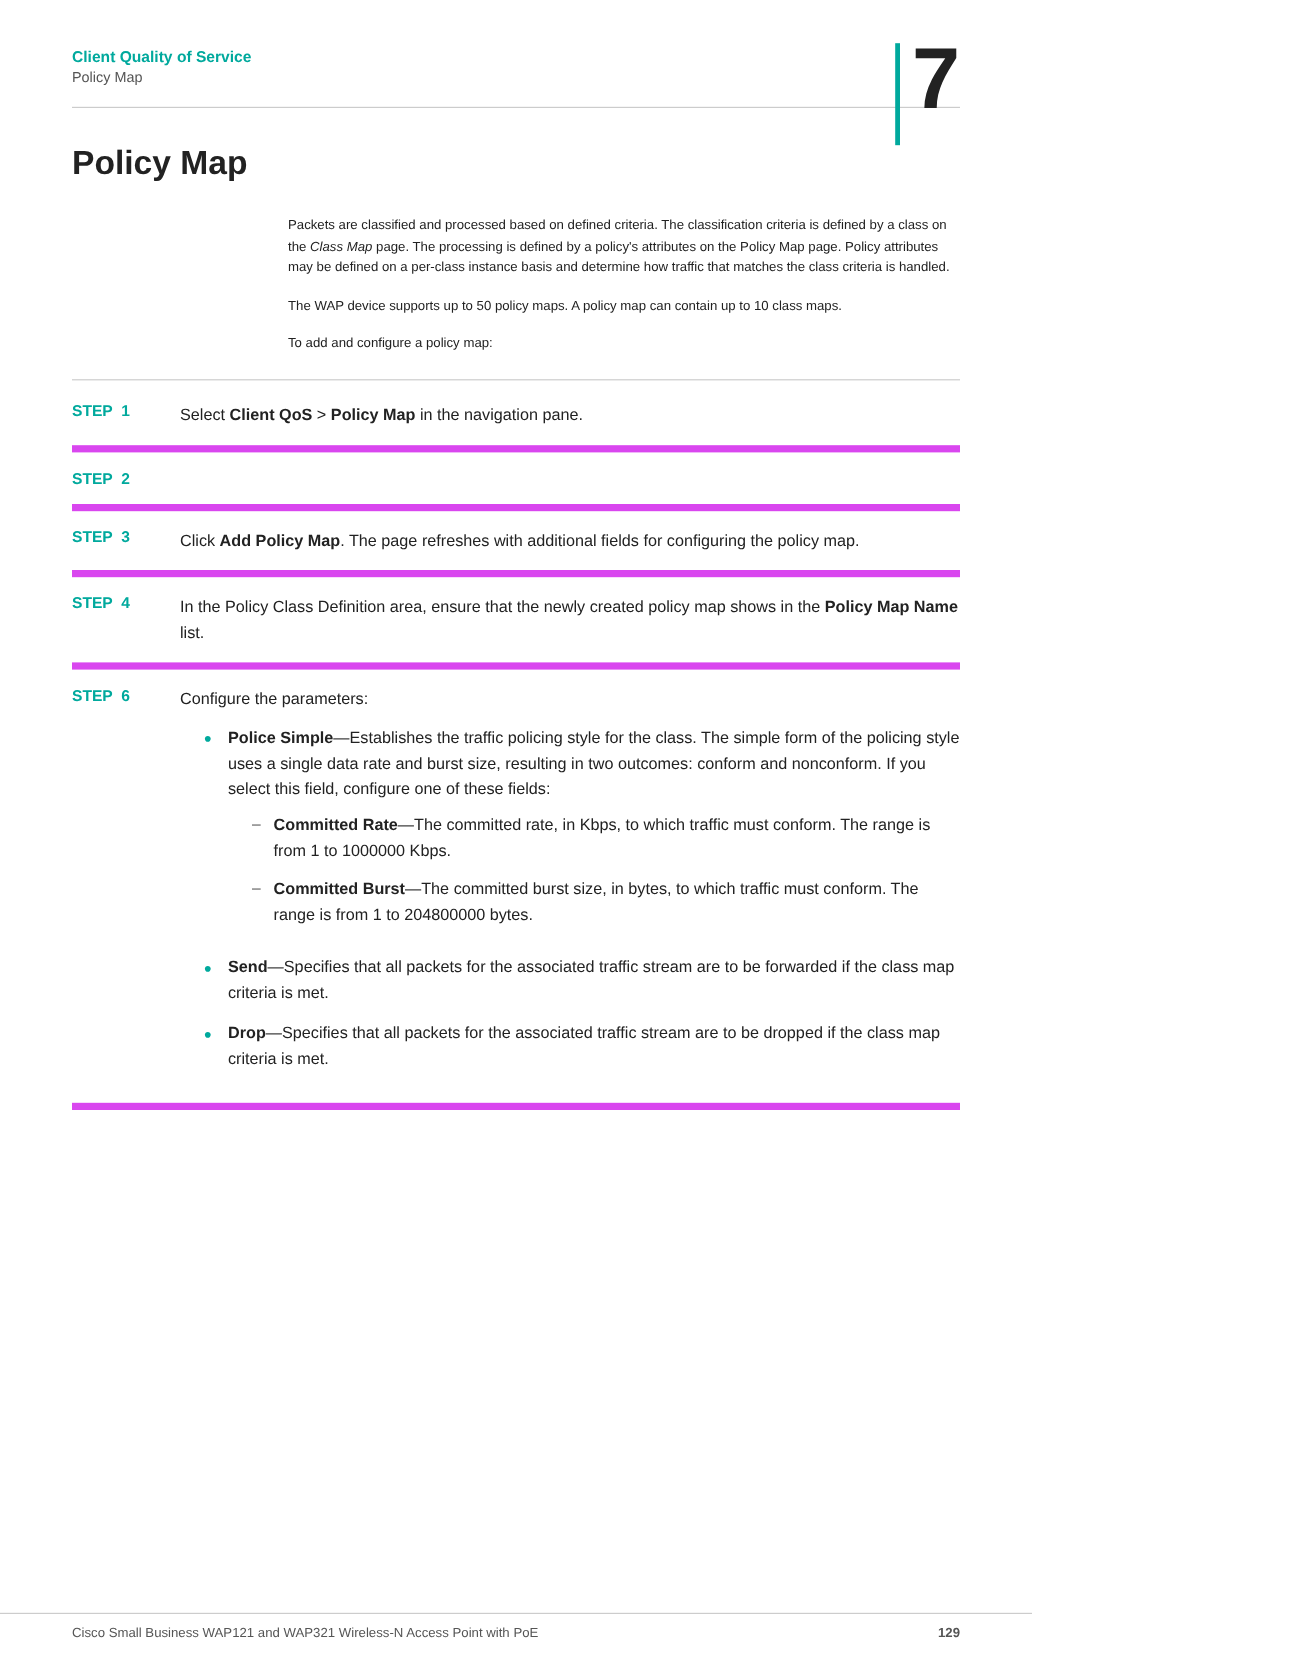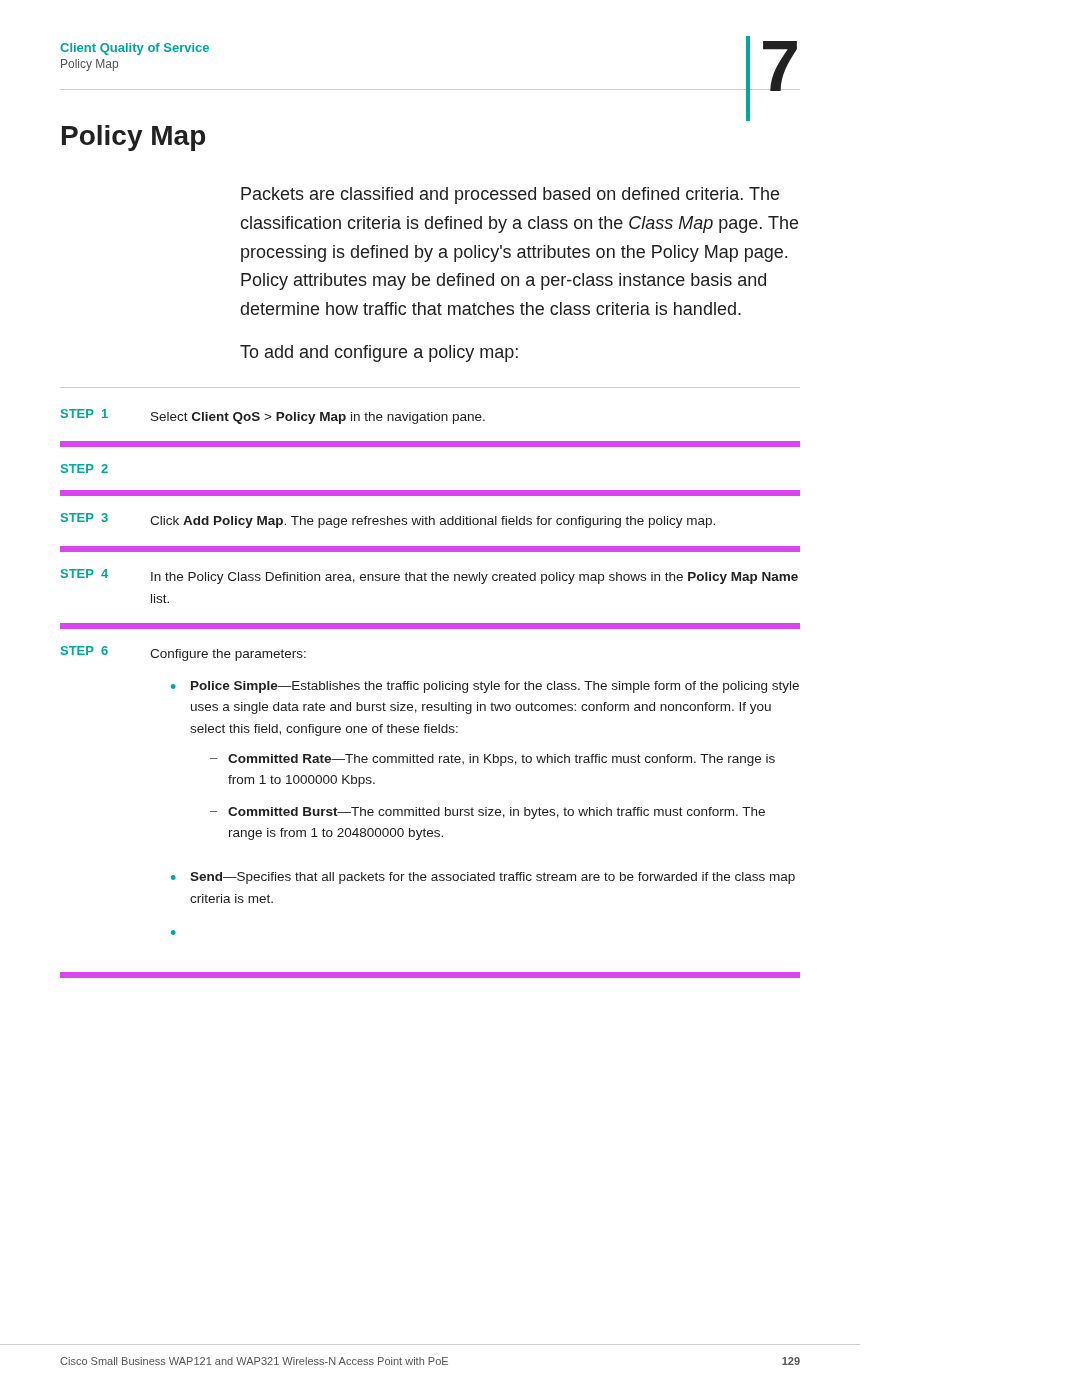--- a/index.html
+++ b/index.html
@@ -77,21 +77,21 @@
       font-weight: bold;
       color: #222;
       margin-bottom: 28px;
     }
 
     .intro-text {
       margin-left: 180px;
       margin-bottom: 16px;
       line-height: 1.6;
       color: #222;
-      font-size: 18px;
+      font-size: 11px;
     }
 
     .intro-text p {
       margin-bottom: 14px;
     }
 
     
     .steps-rule {
       border: none;
       border-top: 1px solid #ccc;
@@ -222,20 +222,21 @@
   <hr class="header-rule">
 
   <div class="content">
 
     <div class="page-title">Policy Map</div>
 
     <div class="intro-text">
       <p>
         Packets are classified and processed based on defined criteria. The classification criteria is defined by a class on the <em>Class Map</em> page. The processing is defined by a policy's attributes on the Policy Map page. Policy attributes may be defined on a per-class instance basis and determine how traffic that matches the class criteria is handled.
       </p>
+      <p>The WAP device supports up to 50 policy maps. A policy map can contain up to 10 class maps.</p>
       <p>To add and configure a policy map:</p>
     </div>
 
     <hr class="steps-rule">
 
     <div class="steps-container">
 
       <div class="step">
         <span class="step-label">STEP &nbsp;<span>1</span></span>
         <div class="step-content">
@@ -295,20 +296,23 @@
 
             <div class="sub-bullet">
               <span class="bullet-dot">•</span>
               <div class="bullet-content">
                 <b>Send</b>—Specifies that all packets for the associated traffic stream are to be forwarded if the class map criteria is met.
               </div>
             </div>
 
             <div class="sub-bullet">
               <span class="bullet-dot">•</span>
+              <div class="bullet-content">
+                <b>Drop</b>—Specifies that all packets for the associated traffic stream are to be dropped if the class map criteria is met.
+              </div>
             </div>
 
           </div>
         </div>
       </div>
 
     </div>
   </div>
 
   <div class="footer">

